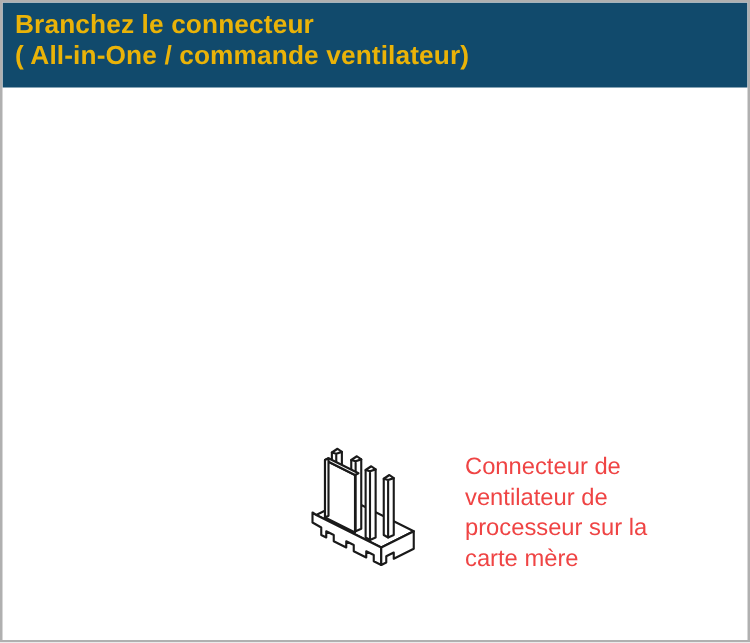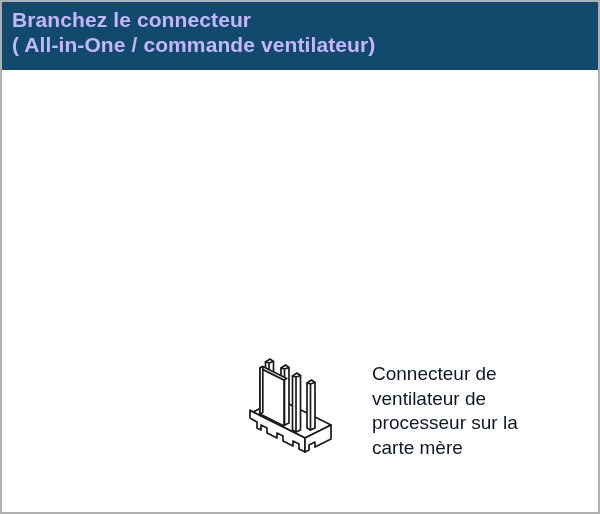--- a/index.html
+++ b/index.html
@@ -18,21 +18,21 @@
     overflow: hidden;
   }
   .header {
     position: absolute;
     left: 0;
     top: 0;
     width: 100%;
     height: 68px;
     box-sizing: border-box;
     background: #114a6c;
-    color: #c4b5fd;
+    color: #eab308;
     padding: 5px 10px 16px 10px;
   }
   .header .title-line {
     display: block;
     font-size: 21px;
     line-height: 25px;
     font-weight: bold;
     letter-spacing: 0.1px;
     white-space: nowrap;
   }
@@ -48,21 +48,21 @@
     width: 110px;
     height: 118px;
   }
   .figure-caption {
     position: absolute;
     left: 370px;
     top: 360px;
     width: 170px;
     font-size: 19px;
     line-height: 24.5px;
-    color: #0f172a;
+    color: #ef4444;
     white-space: pre-line;
   }
 </style>
 </head>
 <body>
 
 <div class="page">
 
   <div class="header">
     <span class="title-line">Branchez le connecteur</span>

